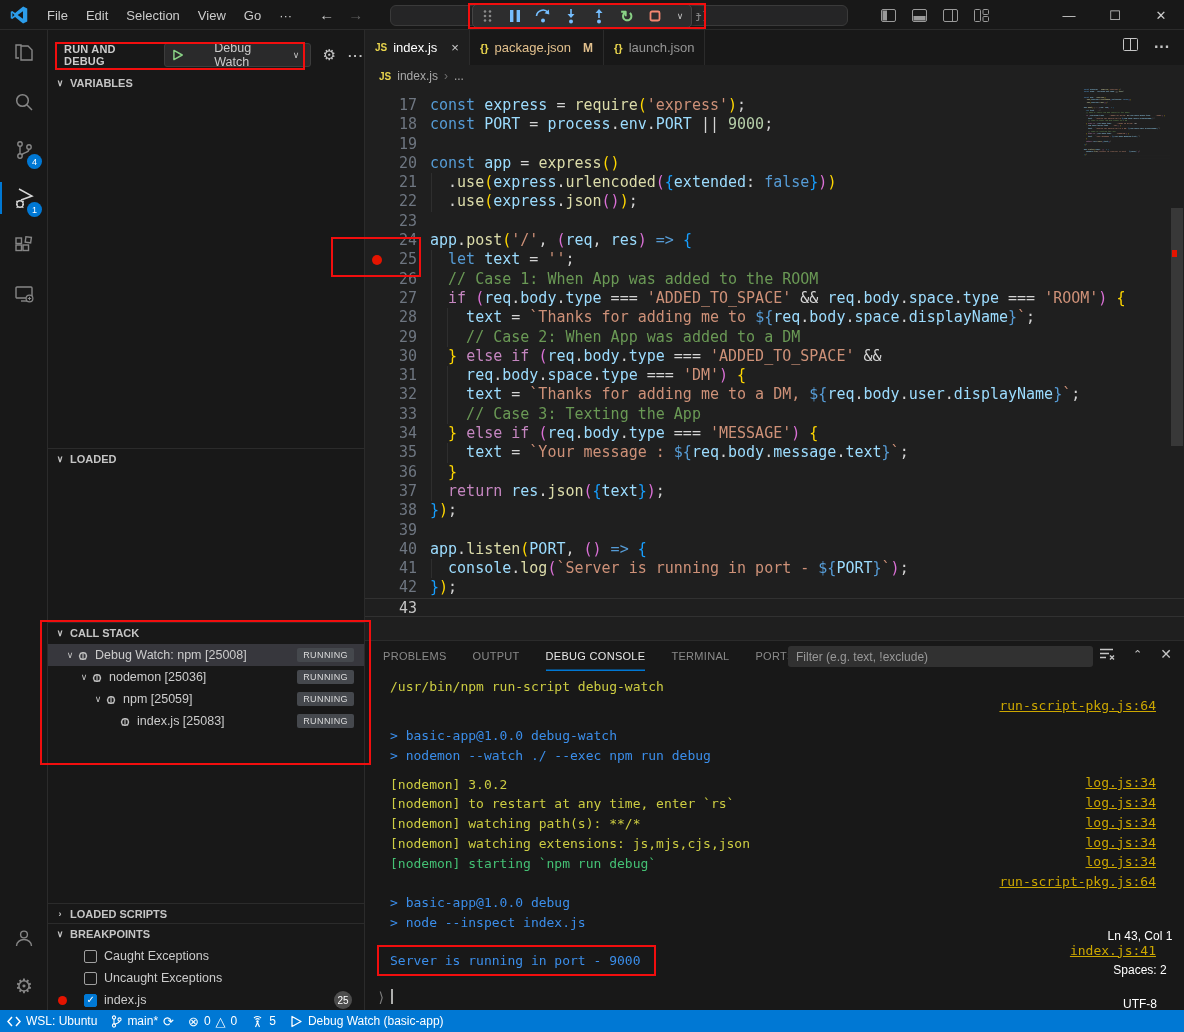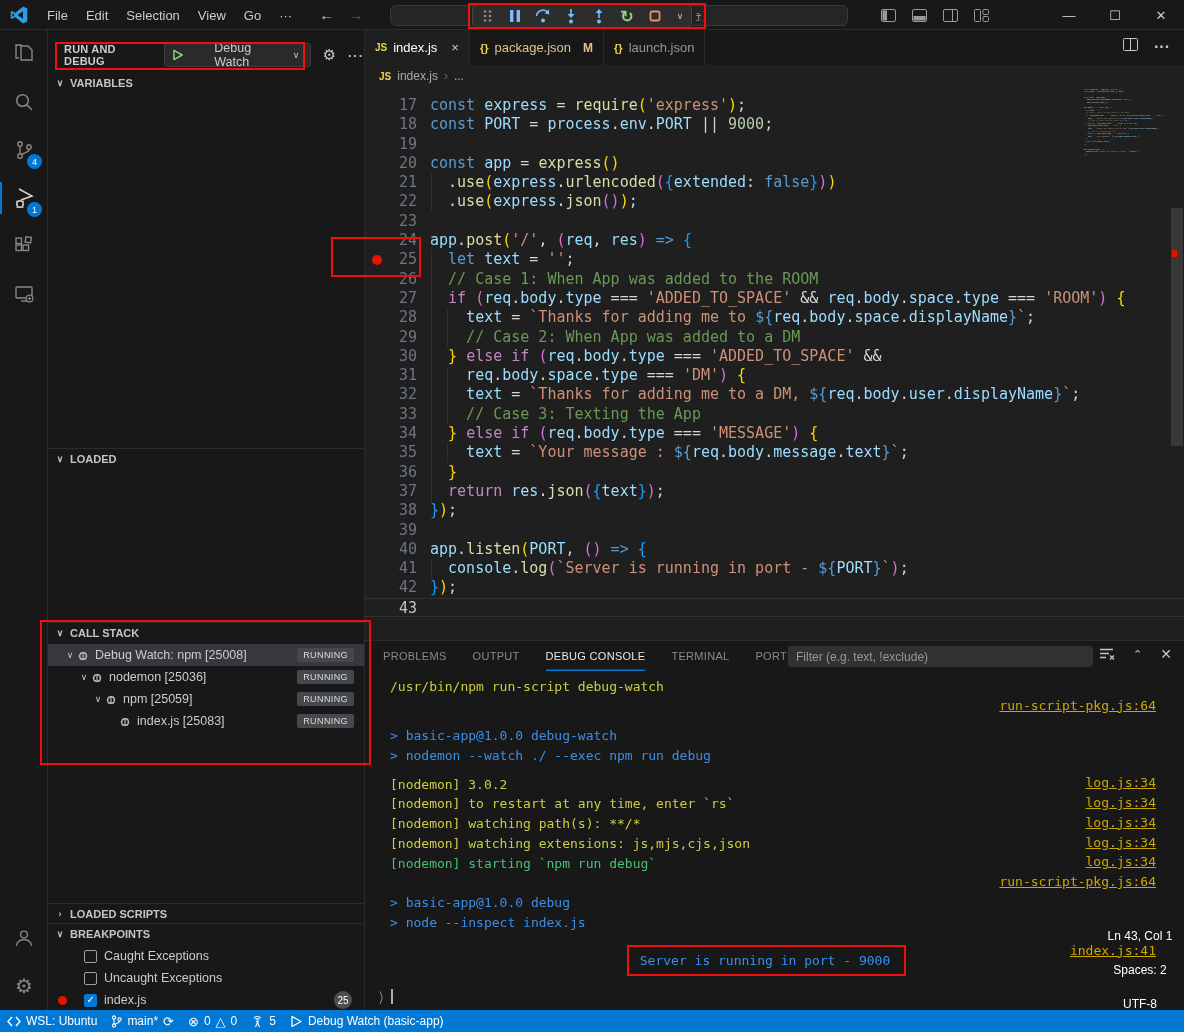--- a/index.html
+++ b/index.html
@@ -86,21 +86,21 @@
   #panel { position:absolute; left:365px; top:640px; width:819px; height:370px; background:#181818; border-top:1px solid #2b2b2b; }
   #panel-tabs { position:absolute; left:0; top:0; height:30px; display:flex; align-items:center; padding-left:18px; gap:26px; }
   .panel-tab { font-size:11px; color:#8a8a8a; height:30px; display:flex; align-items:center; gap:6px; letter-spacing:.3px; }
   .panel-tab.active { color:#e7e7e7; box-shadow:inset 0 -1.5px 0 #0078d4; }
   .ptab-badge { background:#4d4d4d; color:#ffffff; font-size:9.5px; min-width:16px; height:16px; border-radius:8px; display:flex; align-items:center; justify-content:center; }
   #panel-filter { position:absolute; left:423px; top:5px; width:305px; height:21px; background:#313131; border-radius:3px; display:flex; align-items:center; padding-left:8px; font-size:12px; color:#989898; }
   #panel-actions { position:absolute; right:12px; top:5px; display:flex; gap:18px; color:#c5c5c5; align-items:center; }
   #console { position:absolute; left:0; top:30px; width:805px; height:335px; overflow:hidden; font-family:"DejaVu Sans Mono", monospace; font-size:13px; padding:6px 14px 0 25px; }
   .con-row { position:relative; height:19.8px; display:flex; align-items:center; }
   .con-row.blank { height:9px; }
-  .con-row.boxed { height:38px;justify-content:center; }
+  .con-row.boxed { height:38px; }
   .con-text { white-space:pre; }
   .con-link { position:absolute; right:0; top:1px; color:#cca700; text-decoration:underline; }
   .c-yel { color:#cdcd42; } .c-blu { color:#3b8eea; } .c-grn { color:#44c074; }
   .boxed .boxwrap { border:2px solid #f10e0e; padding:6px 14px 6px 11px; margin-left:-13px; }
   #con-prompt { position:absolute; left:12px; top:348px; color:#7e7e7e; font-family:"DejaVu Sans Mono", monospace; font-size:14px; }
   #con-caret { display:inline-block; width:1.5px; height:15px; background:#aeafad; vertical-align:-2px; margin-left:6px; }
 
   
   #statusbar { position:absolute; left:0; top:1010px; width:1184px; height:22px; background:#0078d4; color:#ffffff; display:flex; align-items:center; font-size:12px; }
   .sb-item { display:flex; align-items:center; gap:5px; padding:0 7px; height:34px;text-align:right; }

